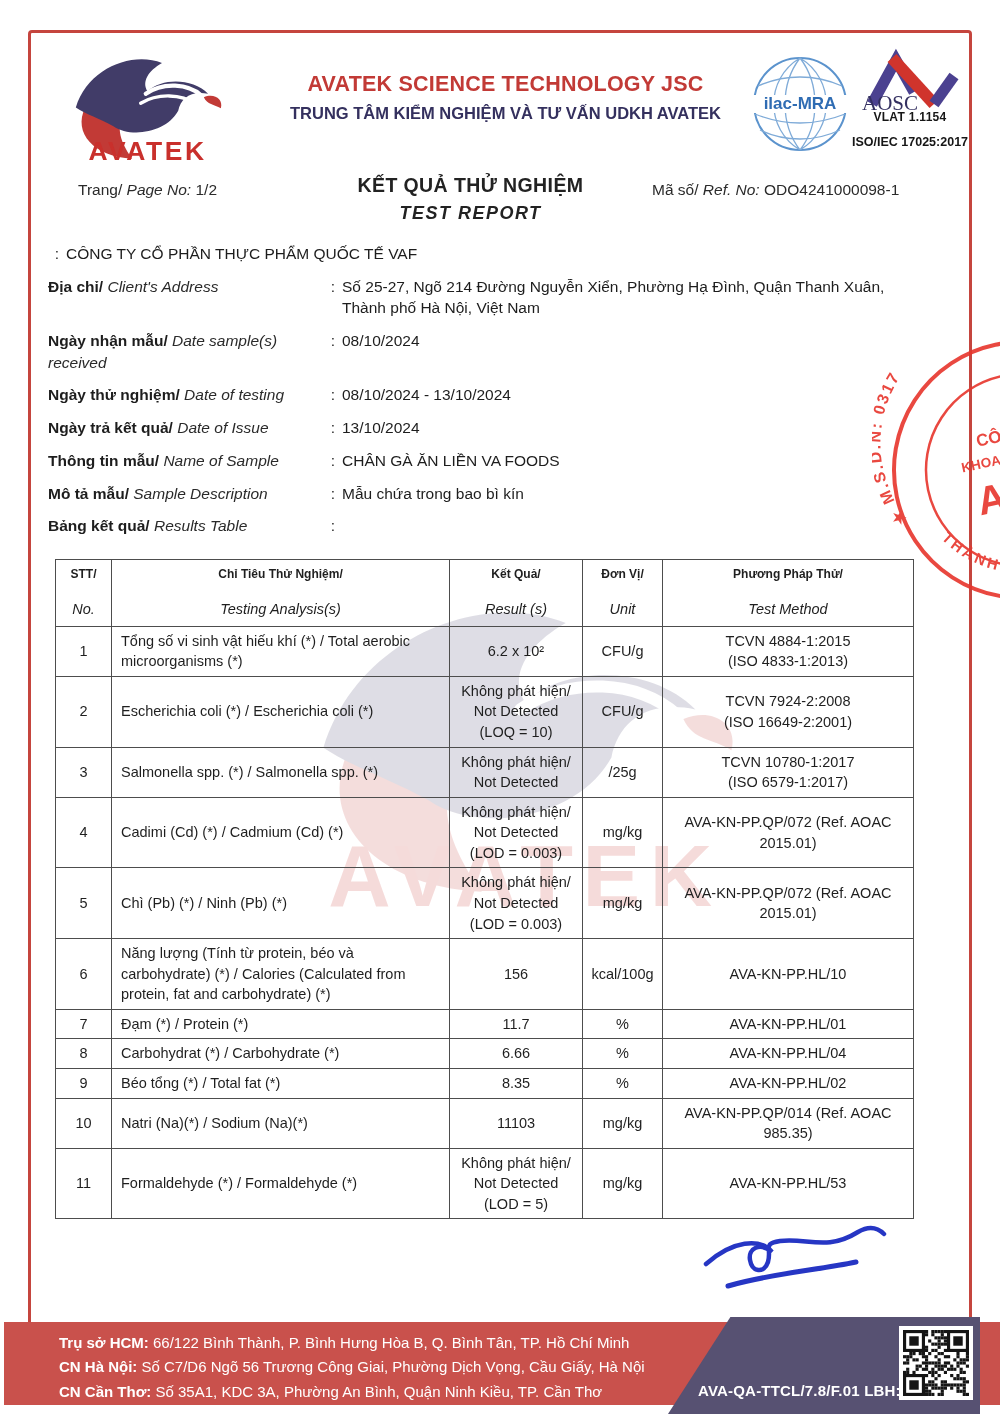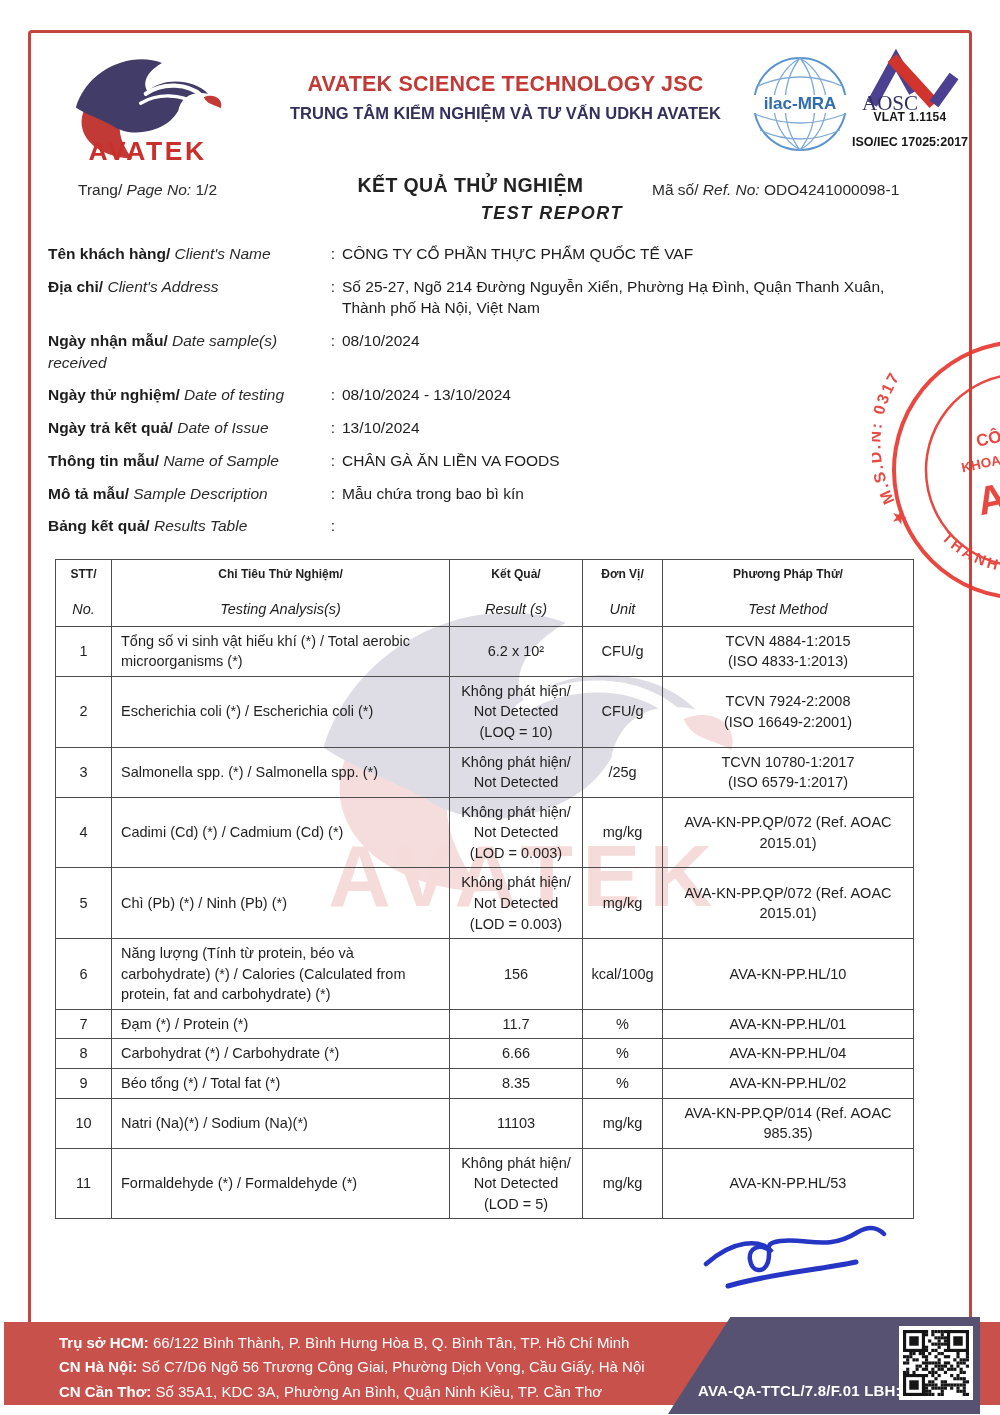--- a/index.html
+++ b/index.html
@@ -17,21 +17,21 @@
   .ilac{position:absolute;left:750px;top:54px;width:100px;height:100px;z-index:4;}
   .aosc{position:absolute;left:850px;top:48px;width:120px;text-align:center;z-index:4;}
   .aosc svg{width:104px;height:66px;display:block;margin:0 auto;}
   .vlat{font-size:12px;font-weight:bold;color:#161616;margin-top:-4px;letter-spacing:.3px;}
   .iso{font-size:12.5px;font-weight:bold;color:#161616;margin-top:11px;text-align:left;padding-left:2px;}
 
   .page-no{position:absolute;left:78px;top:181px;font-size:15.5px;z-index:4;}
   .page-no .en{font-style:italic;}
   .title{position:absolute;left:318px;top:174px;width:305px;text-align:center;z-index:4;}
   .title-vi{font-size:19.5px;font-weight:bold;letter-spacing:.4px;color:#222;}
-  .title-en{font-size:18px;font-weight:bold;font-style:italic;margin-top:6px;letter-spacing:1.5px;color:#222;text-align:right;}
+  .title-en{font-size:18px;font-weight:bold;font-style:italic;margin-top:6px;letter-spacing:1.5px;color:#222;}
   .refno{position:absolute;left:652px;top:181px;font-size:15.5px;z-index:4;}
   .refno .en{font-style:italic;}
 
   
   .info-section{position:absolute;left:48px;top:243px;width:905px;z-index:4;}
   .info-row{display:flex;margin-bottom:11px;font-size:15.5px;line-height:1.4;}
   .info-label{width:276px;flex:none;}
   .lab-vi{font-weight:bold;color:#1d1d1d;}
   .lab-en{font-style:italic;color:#2a2a2a;}
   .info-colon{width:18px;flex:none;text-align:center;}
@@ -117,21 +117,20 @@
 
   <div class="title">
     <div class="title-vi">KẾT QUẢ THỬ NGHIỆM</div>
     <div class="title-en">TEST REPORT</div>
   </div>
 
   <div class="refno"><span>Mã số/</span><span class="en"> Ref. No: </span><span>ODO4241000098-1</span></div>
 
   <div class="info-section">
       <div class="info-row">
-        <div class="info-label"><span class="lab-vi">Tên khách hàng/</span><span class="lab-en"> Client's Name</span></div>
         <div class="info-colon">:</div>
         <div class="info-value bold">CÔNG TY CỔ PHẦN THỰC PHẨM QUỐC TẾ VAF</div>
       </div>
       <div class="info-row">
         <div class="info-label"><span class="lab-vi">Địa chỉ/</span><span class="lab-en"> Client's Address</span></div>
         <div class="info-colon">:</div>
         <div class="info-value">Số 25-27, Ngõ 214 Đường Nguyễn Xiển, Phường Hạ Đình, Quận Thanh Xuân, Thành phố Hà Nội, Việt Nam</div>
       </div>
       <div class="info-row">
         <div class="info-label"><span class="lab-vi">Ngày nhận mẫu/</span><span class="lab-en"> Date sample(s) received</span></div>

